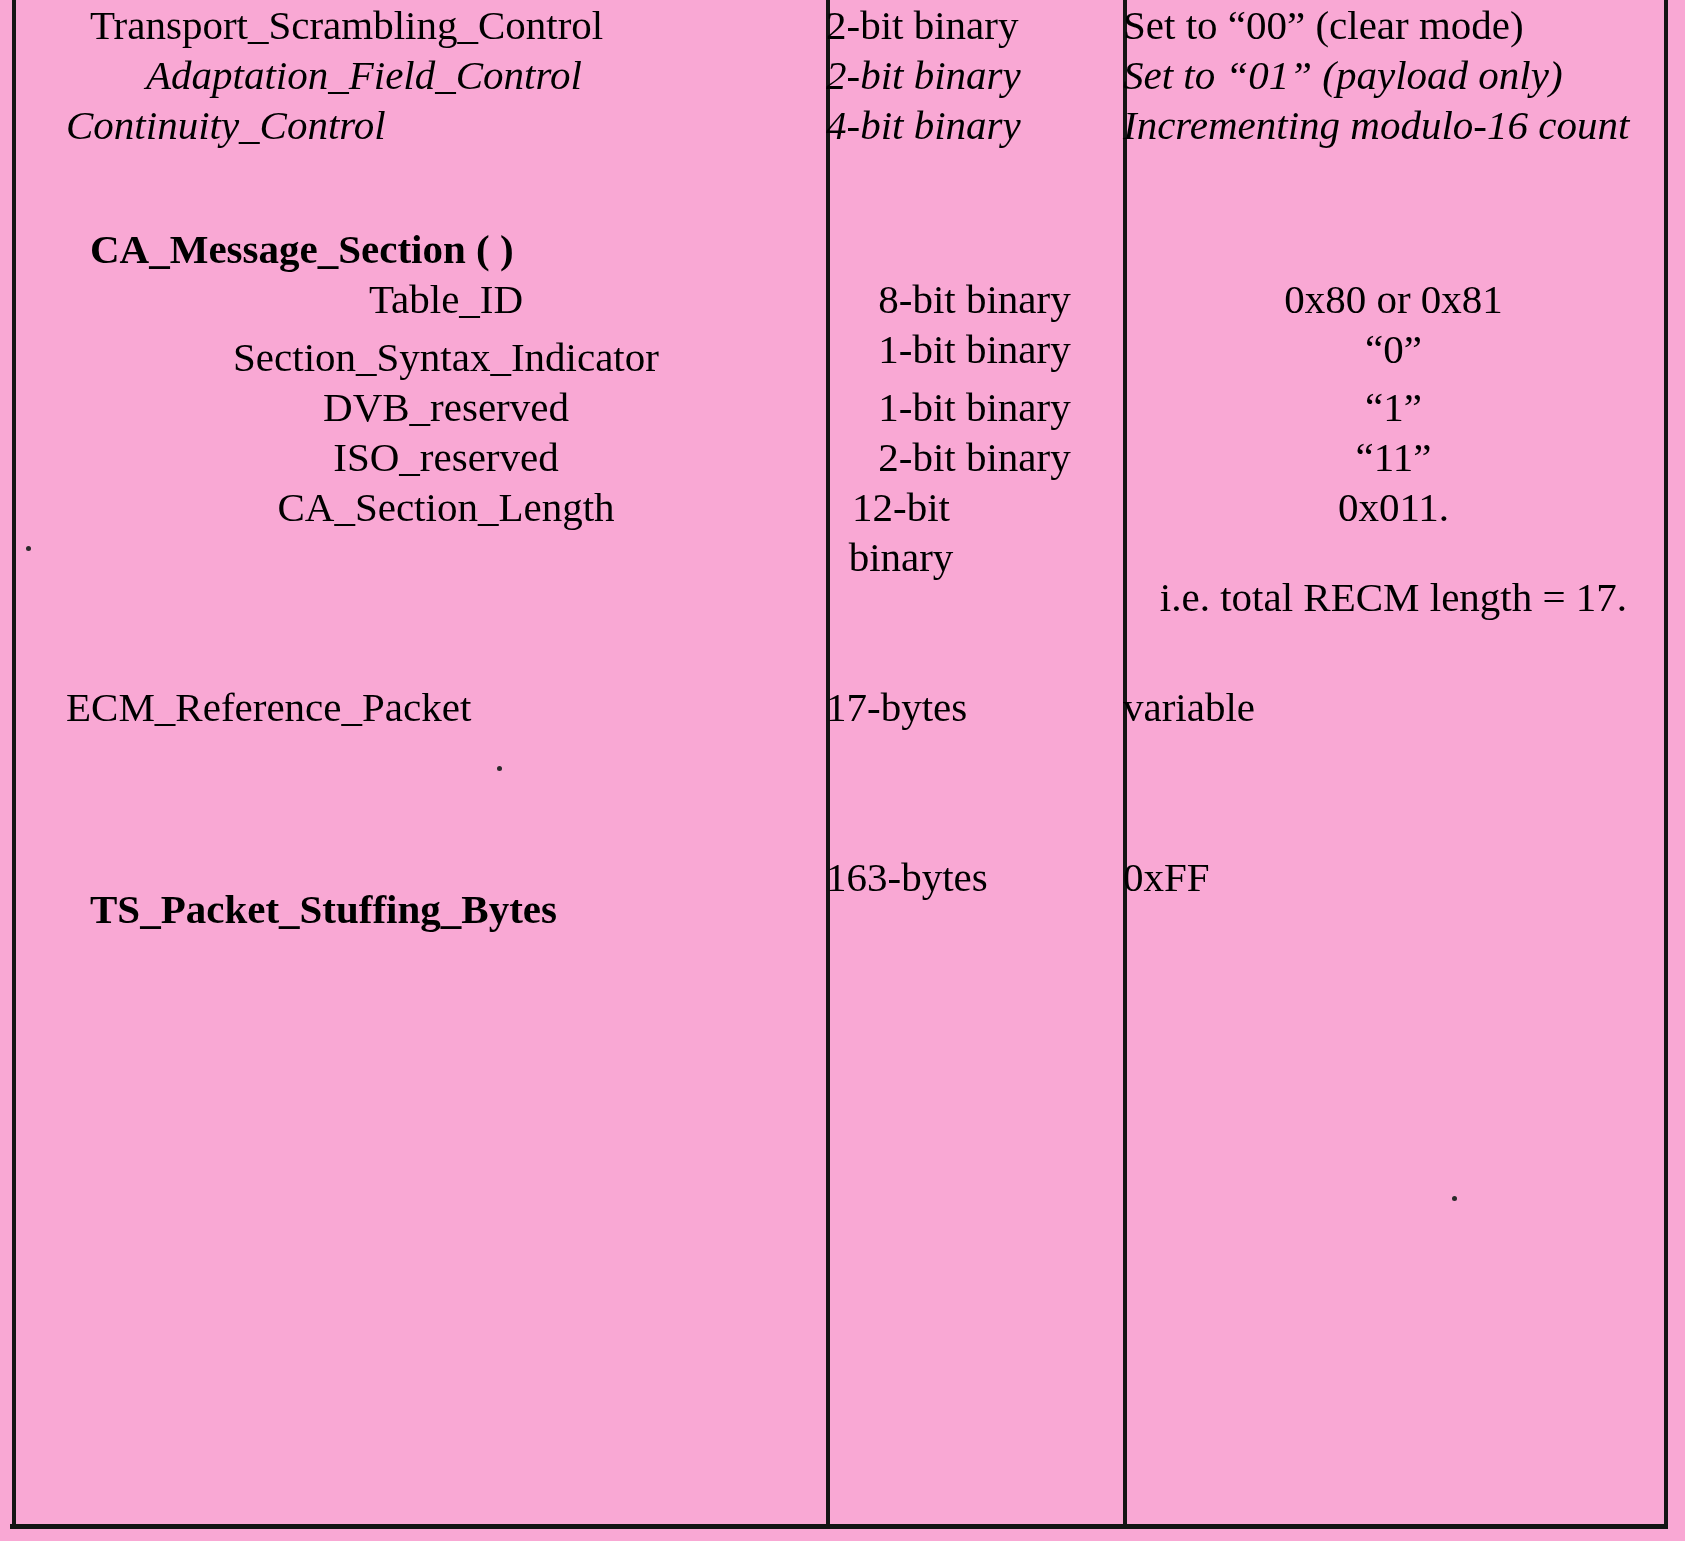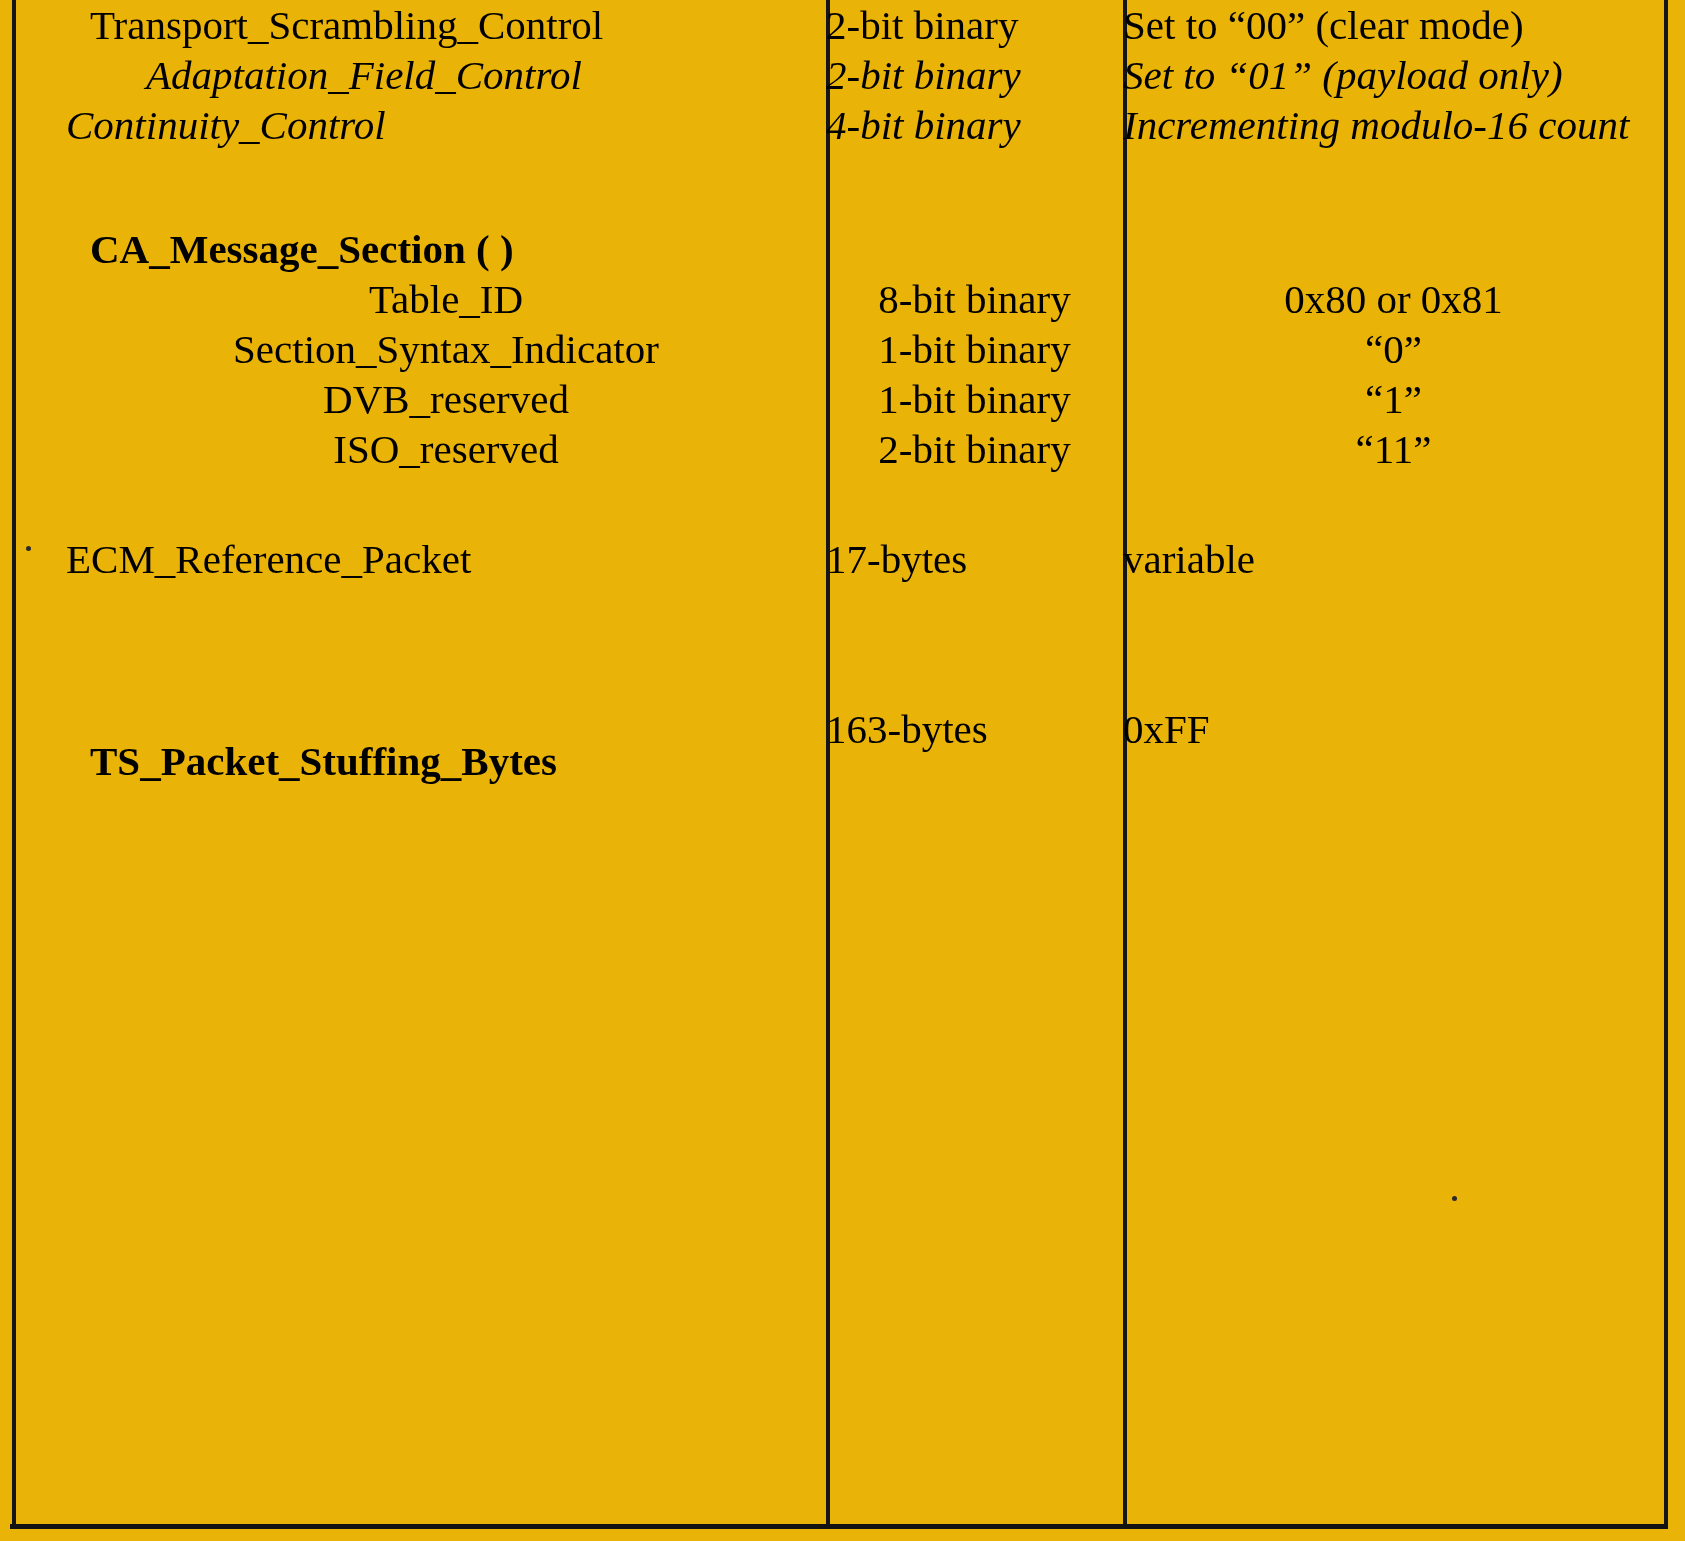--- a/index.html
+++ b/index.html
@@ -12,21 +12,21 @@
     height: 1541px;
     font-family: "Liberation Serif", "DejaVu Serif", serif;
     color: #000000;
     overflow: hidden;
   }
 
   #page {
     position: relative;
     width: 1685px;
     height: 1541px;
-    background: #eab308;
+    background: #f9a8d4;
   }
 
   
   .vrule {
     position: absolute;
     top: 0;
     width: 4px;
     height: 1527px;
     background: #151515;
   }
@@ -155,21 +155,21 @@
       <tr class="row-pad-small">
         <td class="cell-name">
             <span class="ind-1" style="display:block;">Table_ID</span>
           </td>
         <td class="cell-type">8-bit binary</td>
         <td class="cell-value">0x80 or 0x81</td>
       </tr>
 
       <tr class="row-pad-small">
         <td class="cell-name">
-            <span class="ind-1" style="display:block;">Section_Syntax_Indicator</span>
+            <span class="ind-1" style="display:block;margin-top:8px;">Section_Syntax_Indicator</span>
           </td>
         <td class="cell-type">1-bit binary</td>
         <td class="cell-value">“0”</td>
       </tr>
 
       <tr class="row-pad-small">
         <td class="cell-name">
             <span class="ind-1" style="display:block;">DVB_reserved</span>
           </td>
         <td class="cell-type">1-bit binary</td>
@@ -177,20 +177,32 @@
       </tr>
 
       <tr class="row-pad-small">
         <td class="cell-name">
             <span class="ind-1" style="display:block;">ISO_reserved</span>
           </td>
         <td class="cell-type">2-bit binary</td>
         <td class="cell-value">“11”</td>
       </tr>
 
+      <tr class="row-pad-small">
+        <td class="cell-name">
+            <span class="ind-1" style="display:block;">CA_Section_Length</span>
+          </td>
+        <td class="cell-type" style="max-width:150px;">
+            <span style="display:block; width:150px;">12-bit binary</span>
+          </td>
+        <td class="cell-value">
+          <span style="display:block;">0x011.</span>
+          <span class="sub-note">i.e. total RECM length = 17.</span>
+        </td>
+      </tr>
 
       <tr>
         <td class="spacer-cell2"></td>
         <td class="spacer-cell2"></td>
         <td class="spacer-cell2"></td>
       </tr>
 
       <tr>
         <td class="cell-name">
             <span class="ind-1" style="display:block;">ECM_Reference_Packet</span>

